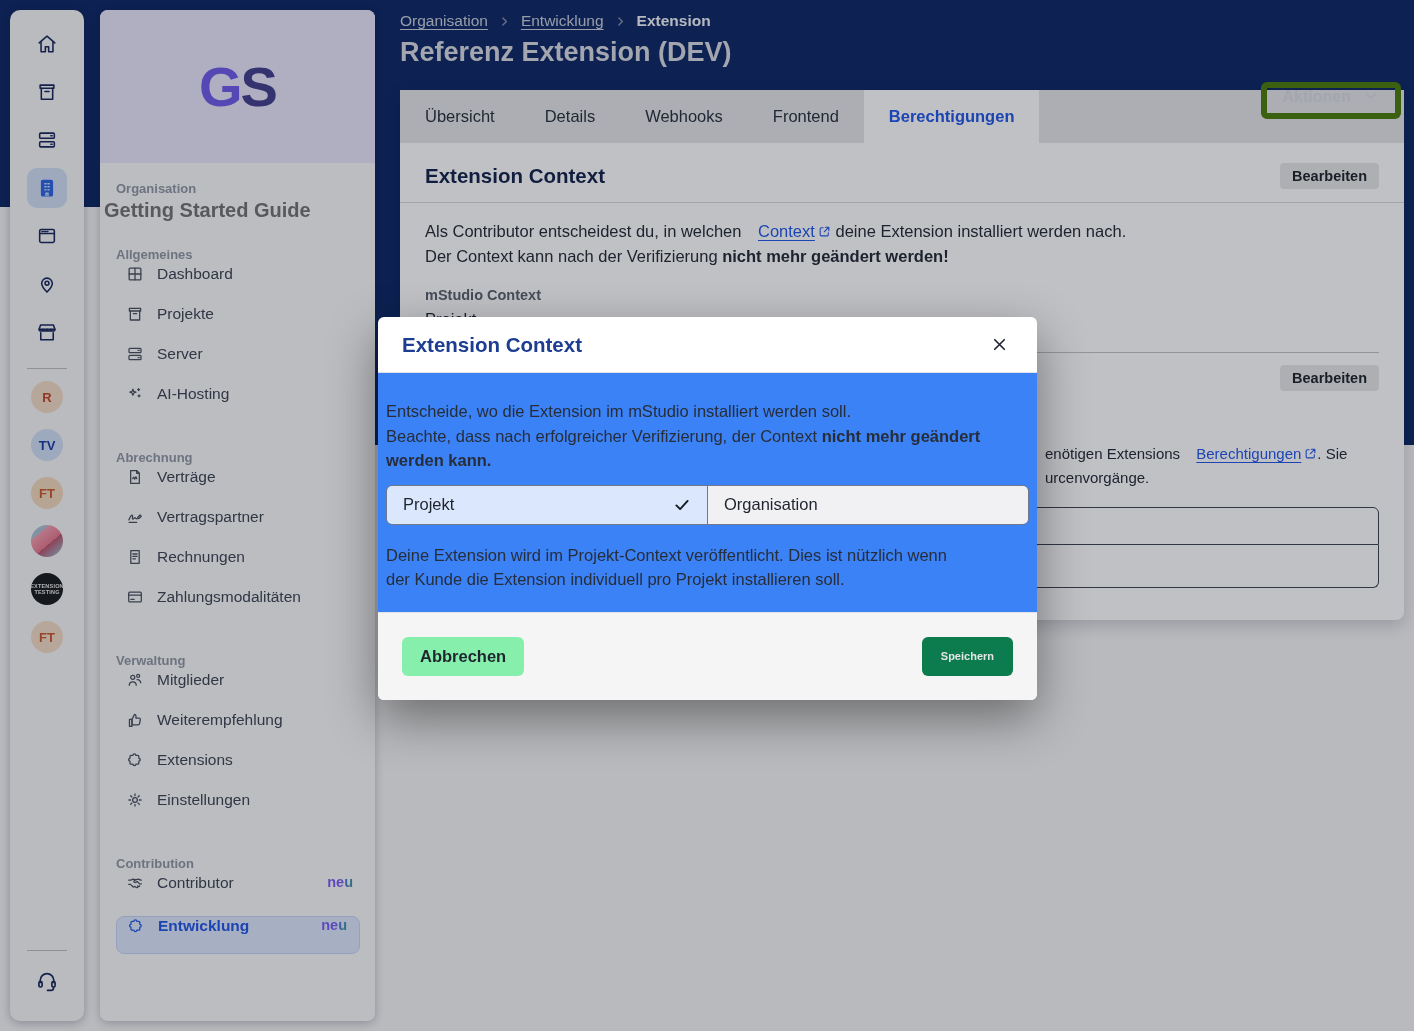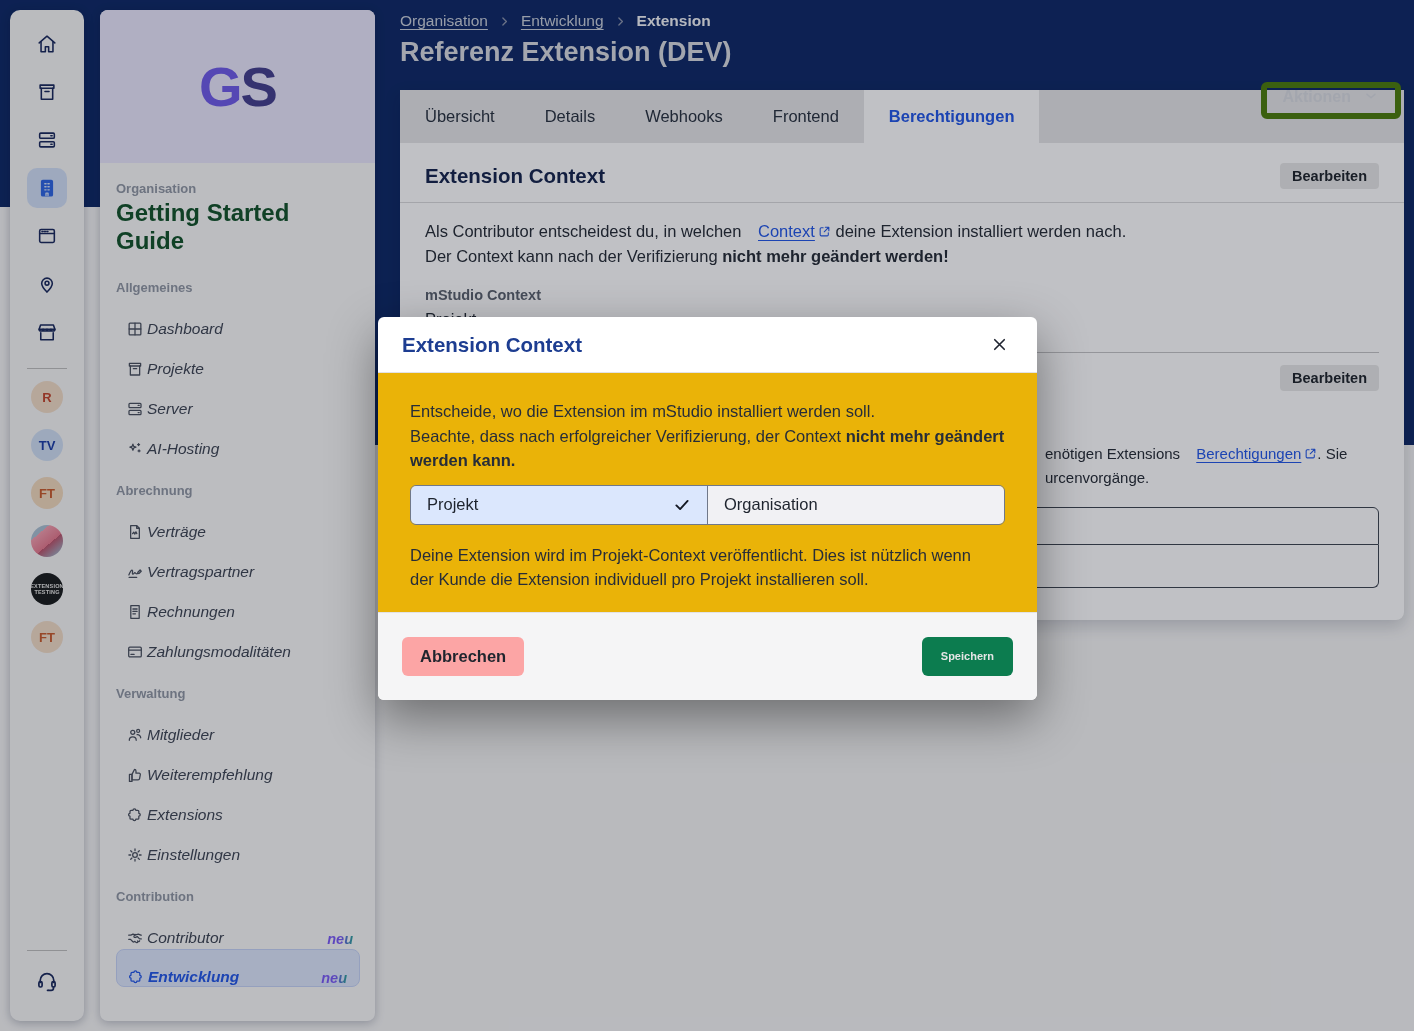--- a/index.html
+++ b/index.html
@@ -27,24 +27,24 @@
   .rail-spacer { flex:1; }
   .rail-div.bottom { margin:6px 0 10px; }
 
   
   .sidebar { position:absolute; left:100px; top:10px; width:275px; bottom:10px; background:#f6f6f8;
              border-radius:8px; box-shadow:0 2px 10px rgba(10,20,50,.25); z-index:5; overflow:hidden; }
   .org-banner { height:153px; background:#e7e4fa; display:flex; align-items:center; justify-content:center;
                 font-size:56px; font-weight:800; letter-spacing:-2px; }
   .org-banner .lg { color:#6f5be8; } .org-banner .ls { color:#45408e; }
   .side-label { margin:18px 16px 3px; font-size:13px; font-weight:700; color:#8e95a3; }
-  .org-name { margin:2px 16px 0; font-size:24px; font-weight:800; color:#14532d; }
+  .org-name { margin:2px 4px 0; font-size:20px; font-weight:800; color:#737373; }
   .sec-label { margin:25px 16px 3px; font-size:13px; font-weight:700; color:#8e95a3; }
-  .nav-item { height:40px; display:flex; align-items:flex-end; padding-left:26px; gap:3px; font-size:15.5px;
-              color:#3f4656; cursor:pointer;font-style:italic; }
+  .nav-item { height:40px; display:flex; align-items:flex-start; padding-left:26px; gap:13px; font-size:15.5px;
+              color:#3f4656; cursor:pointer; }
   .nav-item .ic { display:flex; color:#4a5160; }
   .nav-item .badge-neu { margin-left:auto; margin-right:22px; font-size:14.5px; font-weight:700;
               background:linear-gradient(90deg,#7a5af5 55%,#2aa198); -webkit-background-clip:text;
               background-clip:text; color:transparent; }
   .nav-item.active { margin:2px 15px 0 16px; padding-left:10px; height:38px; background:#dbe4fa;
               border:1px solid #c3d0f5; border-radius:8px; color:#2457e6; font-weight:700; }
   .nav-item.active .ic { color:#2457e6; }
   .nav-item.active .badge-neu { margin-right:12px; }
 
   
@@ -87,29 +87,29 @@
                border-top:none; border-radius:0 0 6px 6px; cursor:pointer; }
 
   
   .dim { position:absolute; inset:0; background:rgba(5,8,18,.24); z-index:50; }
   .modal { position:absolute; left:378px; top:317px; width:659px; z-index:100; background:#ffffff; border-radius:6px;
            box-shadow:0 18px 50px rgba(0,0,0,.42); }
   .modal-head { height:56px; display:flex; align-items:center; justify-content:space-between; padding:0 24px;
                 border-bottom:1px solid #e2e2e6; }
   .modal-title { font-size:20.5px; font-weight:800; color:#1d3d91; }
   .btn-close { background:none; border:none; color:#1f2430; display:flex; cursor:pointer; padding:4px; }
-  .modal-body { padding:26px 32px 20px; background:#eab308; }
+  .modal-body { padding:26px 8px 20px; background:#3b82f6; }
   .segmented { display:flex; margin:12px 0 18px; border:1px solid #707889; border-radius:6px; overflow:hidden; height:40px; }
   .seg { flex:1; display:flex; align-items:center; padding:0 16px; font-size:16.5px; color:#1e242e;
          background:#f1f1f4; cursor:pointer; }
   .seg.selected { background:#dbe7fd; justify-content:space-between; }
   .seg + .seg { border-left:1px solid #707889; }
   .modal-foot { display:flex; justify-content:space-between; align-items:center; padding:24px; background:#f5f5f6;
                 border-top:1px solid #e2e2e6; border-radius:0 0 6px 6px; }
-  .btn-cancel { height:39px; padding:0 18px; background:#fca5a5; border:none; border-radius:6px; font-size:16.5px;
+  .btn-cancel { height:39px; padding:0 18px; background:#86efac; border:none; border-radius:6px; font-size:16.5px;
                 font-weight:700; color:#1f252e; cursor:pointer; font-family:inherit; }
   .btn-save { height:39px; padding:0 19px; background:#0c7c4f; border:none; border-radius:6px; font-size:11px;
               font-weight:700; color:#e5e5e5; cursor:pointer; font-family:inherit; }
 </style>
 </head>
 <body>
 
 <div class="app">
   <div class="bg-navy-a"></div>
   <div class="bg-navy-b"></div>

